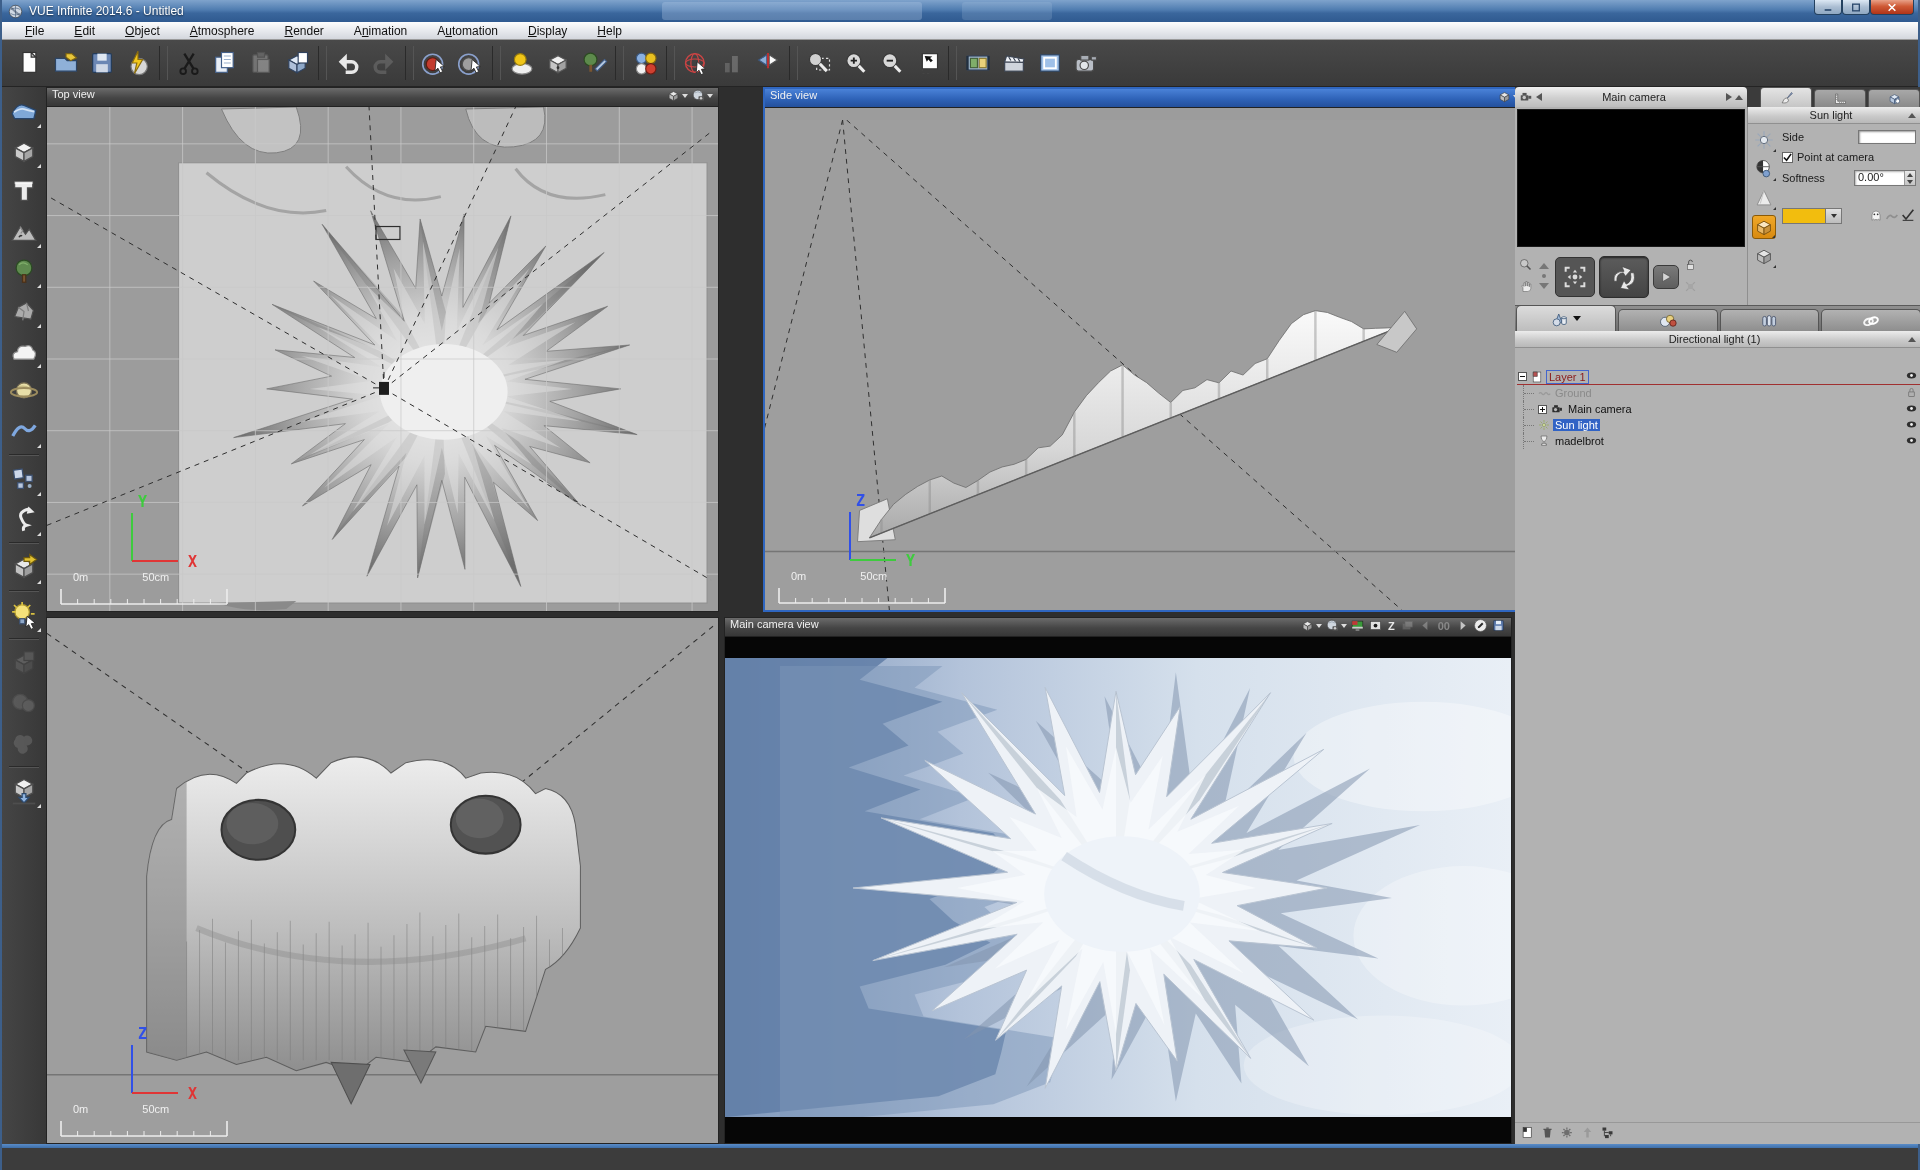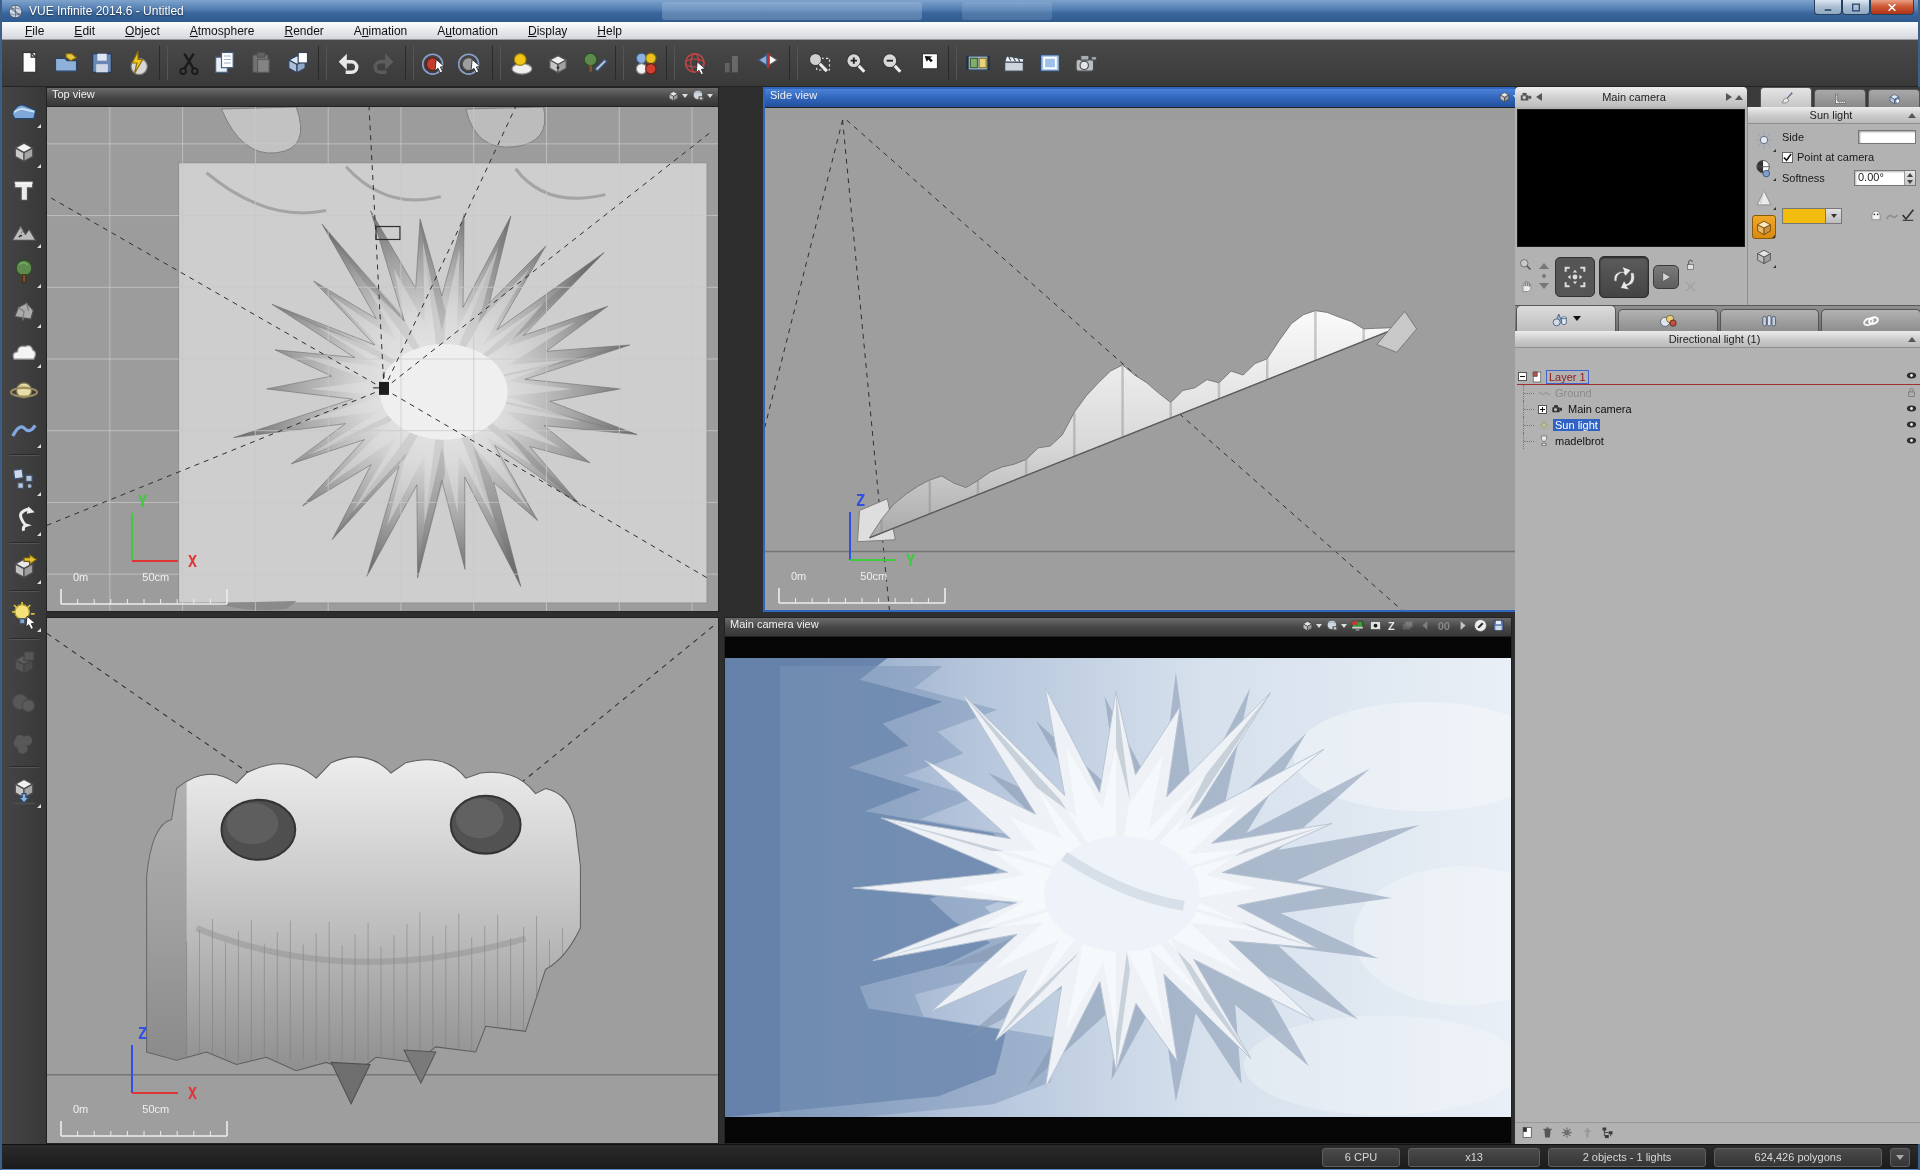--- a/index.html
+++ b/index.html
@@ -1259,23 +1259,14 @@
         <span><svg viewBox="0 0 24 24">
               <rect x="4" y="4" width="6" height="5" fill="#3a3a3a"></rect>
               <rect x="14" y="10" width="6" height="5" fill="#3a3a3a"></rect>
               <rect x="8" y="16" width="6" height="5" fill="#3a3a3a"></rect>
               <path d="M7 9v9M7 12h7M17 15v3" stroke="#3a3a3a" stroke-width="1.4" fill="none"></path>
             </svg></span>
       </div>
     </div>
   </div>
 
-  <div id="statusbar">
-    <span class="seg" id="seg-cpu">6 CPU</span>
-    <span class="seg" id="seg-mult">x13</span>
-    <span class="seg" id="seg-obj">2 objects - 1 lights</span>
-    <span class="seg" id="seg-poly">624,426 polygons</span>
-    <span class="seg" id="seg-dd">
-        <span class="sa-dn"></span>
-      </span>
-  </div>
   <div id="bottom-edge"></div>
 </div>
 
 </body></html>

